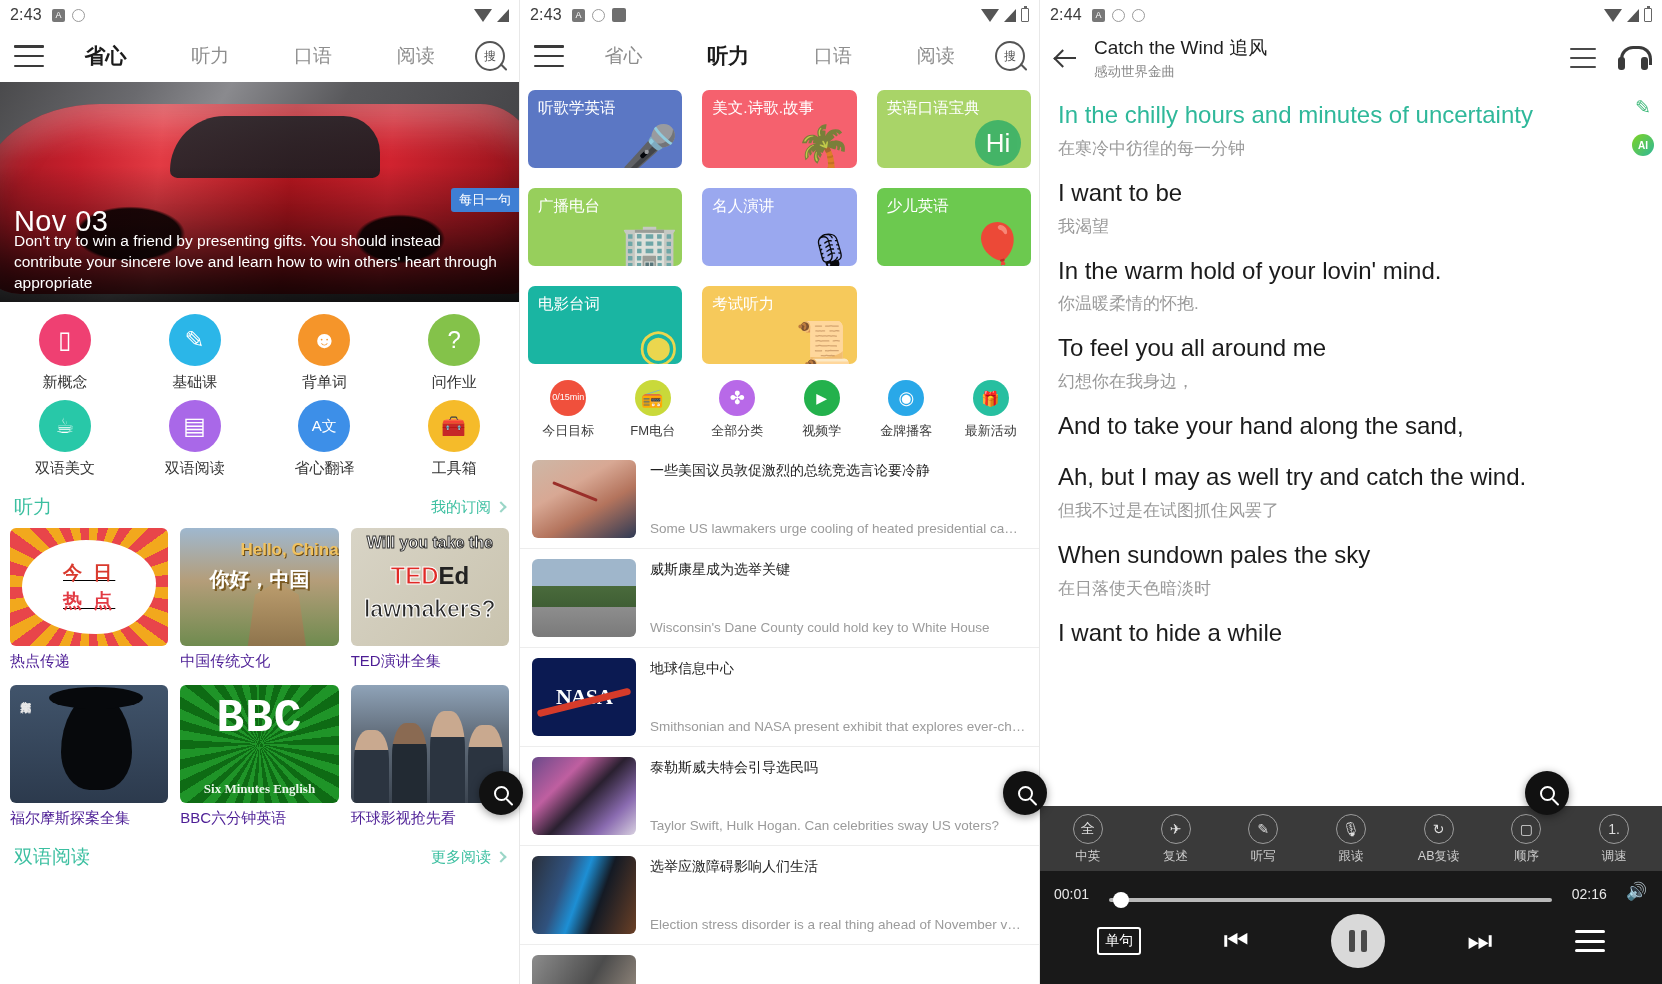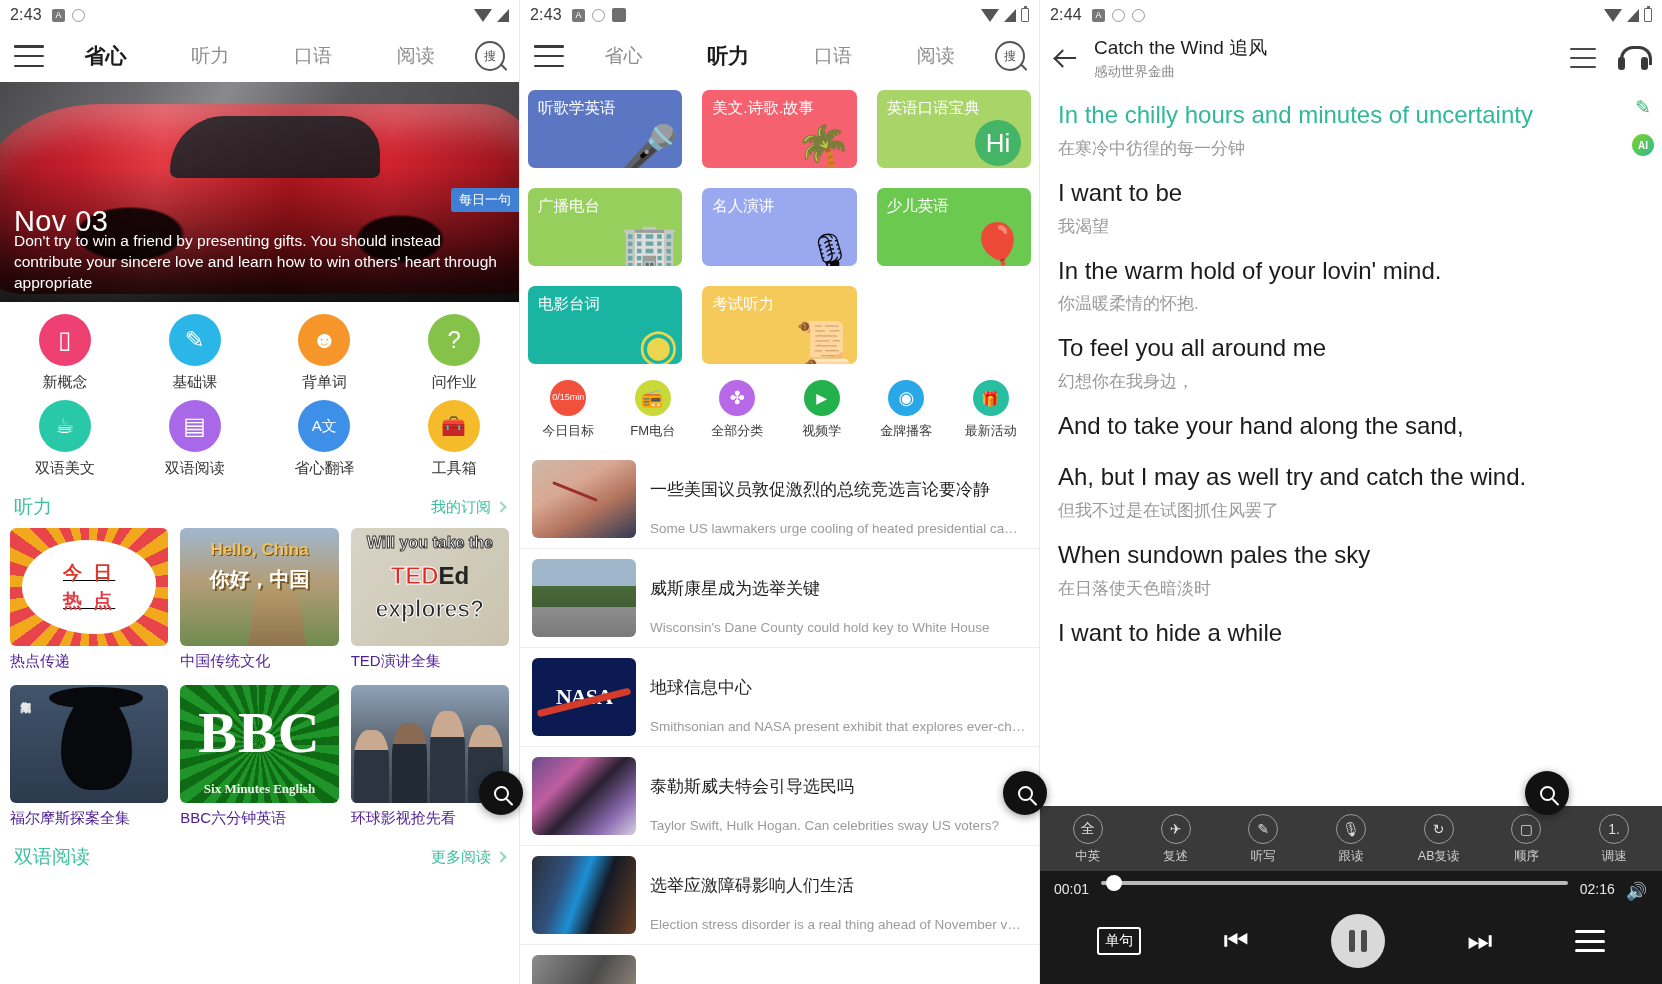--- a/index.html
+++ b/index.html
@@ -91,34 +91,34 @@
 
   .ci-hot { background:
       repeating-conic-gradient(from 0deg at 50% 50%, #f2a81d 0deg 9deg, #e8454a 9deg 18deg);
       position:relative; }
   .ci-hot:before{content:"";position:absolute;inset:12px;background:#fff;border-radius:48% 52% 45% 55%/ 50% 46% 54% 50%;}
   .ci-hot span{position:absolute;inset:0;display:flex;flex-direction:column;align-items:center;justify-content:center;gap:2px;text-decoration:underline;}
   .ci-hot b{position:relative;color:#e23b44;font-size:19px;letter-spacing:3px;}
   .ci-hot b.top{color:#d93a2e;}
   .ci-china { background:linear-gradient(180deg,#9fb8cf 0%,#b49d79 45%,#6f8b4f 100%); position:relative; overflow:hidden;}
   .ci-china:before{content:"";position:absolute;left:38%;bottom:0;width:46%;height:62%;background:linear-gradient(180deg,#c2a373,#8e744c);clip-path:polygon(10% 100%,20% 30%,50% 12%,80% 30%,90% 100%);}
-  .ci-china .t1{position:absolute;top:12px;left:0;right:0;text-align:center;color:#f0c260;font-size:17px;font-weight:bold;text-shadow:1px 1px 0 #6b4a12;}
+  .ci-china .t1{position:absolute;top:12px;left:0;right:0;text-align:right;color:#f0c260;font-size:17px;font-weight:bold;text-shadow:1px 1px 0 #6b4a12;}
   .ci-china .t2{position:absolute;top:38px;left:0;right:0;text-align:center;color:#fff;font-size:20px;font-weight:bold;text-shadow:2px 2px 0 #7a5a22;}
   .ci-ted { background:linear-gradient(135deg,#d8d4c6,#c9c3ae); position:relative; overflow:hidden;}
   .ci-ted .l1{position:absolute;top:6px;left:0;right:0;text-align:center;color:#fff;font-size:16px;font-weight:bold;-webkit-text-stroke:1px #333;}
   .ci-ted .l2{position:absolute;top:34px;left:0;right:0;text-align:center;font-size:24px;font-weight:bold;}
   .ci-ted .l2 i{font-style:normal;color:#e02a26;-webkit-text-stroke:1px #fff;}
   .ci-ted .l2 u{text-decoration:none;color:#222;}
   .ci-ted .l3{position:absolute;top:68px;left:0;right:0;text-align:center;color:#2b2b2b;font-size:23px;font-weight:bold;-webkit-text-stroke:1px #fff;}
   .ci-holmes{ background:linear-gradient(180deg,#41546b,#2c3a4d); position:relative; overflow:hidden;}
   .ci-holmes .sil{position:absolute;left:32%;top:10px;width:45%;height:95px;background:#07090c;border-radius:48% 48% 40% 40%/60% 60% 40% 40%;}
   .ci-holmes .sil:before{content:"";position:absolute;top:-8px;left:-16%;width:132%;height:22px;background:#07090c;border-radius:50%;}
   .ci-holmes .vt{position:absolute;left:8px;top:8px;color:#e8e8e8;font-size:11px;line-height:1.25;writing-mode:vertical-rl;}
   .ci-bbc { background:repeating-conic-gradient(from 0deg at 50% 50%, #0e6b14 0deg 7deg, #1f9428 7deg 14deg); position:relative;}
-  .ci-bbc .bb{position:absolute;top:14px;left:0;right:0;text-align:center;color:#fff;font-size:58px;font-weight:bold;letter-spacing:1px;font-family:Liberation Serif, serif;}
+  .ci-bbc .bb{position:absolute;top:8px;left:0;right:0;text-align:center;color:#fff;font-size:46px;font-weight:bold;letter-spacing:1px;font-family:Liberation Mono, monospace;}
   .ci-bbc .sm{position:absolute;bottom:6px;left:0;right:0;text-align:center;color:#eaf7ea;font-size:13px;font-weight:bold;font-family:"Liberation Serif",serif;}
   .ci-movie{ background:linear-gradient(180deg,#8fa3b8 0%,#64707e 40%,#3b4450 100%); position:relative; overflow:hidden;}
   .ci-movie .p{position:absolute;bottom:0;width:22%;height:72%;background:linear-gradient(180deg,#c9a98f 0 28%,#2b3440 28%);border-radius:40% 40% 0 0;}
   .ci-movie .p:nth-child(1){left:2%;height:62%;}
   .ci-movie .p:nth-child(2){left:26%;height:68%;background:linear-gradient(180deg,#8a6a52 0 26%,#222a33 26%);}
   .ci-movie .p:nth-child(3){left:50%;height:78%;}
   .ci-movie .p:nth-child(4){left:74%;height:66%;}
 
   
   .tiles { display:grid; grid-template-columns: repeat(3,1fr); gap:20px; padding: 8px 8px 4px;}
@@ -129,21 +129,21 @@
   .irow { display:grid; grid-template-columns:repeat(6,1fr); padding:12px 6px 10px;}
   .iitem{display:flex;flex-direction:column;align-items:center;gap:6px;}
   .icirc{width:36px;height:36px;border-radius:50%;display:flex;flex-direction:row;align-items:center;justify-content:center;color:#fff;font-size:18px;line-height:1;}
   .icirc small{font-size:9px;line-height:1.05;}
   .ilabel{font-size:13px;color:#3b3b3b;}
 
   .newslist { }
   .newsitem { display:flex; gap:14px; padding:10px 12px; border-bottom:1px solid #ededed; align-items:stretch;}
   .nthumb { width:104px; height:78px; border-radius:6px; flex:0 0 104px; overflow:hidden; position:relative;}
   .ntext { flex:1; display:flex; flex-direction:column; justify-content:space-between; min-width:0; padding:2px 0;}
-  .ntitle { font-size:17px; color:#1f1f1f; white-space:nowrap; overflow:hidden; text-overflow:ellipsis;margin-top:16px;}
+  .ntitle { font-size:14px; color:#1f1f1f; white-space:nowrap; overflow:hidden; text-overflow:ellipsis;}
   .nsub { font-size:13.5px; color:#9b9b9b; white-space:nowrap; overflow:hidden; text-overflow:ellipsis;}
 
   .th-trump{background:linear-gradient(150deg,#cdb7a6 0%,#d8a894 35%,#b4745d 62%,#2e3a55 100%);}
   .th-trump:after{content:"";position:absolute;left:18%;top:38%;width:46%;height:3px;background:#9a2f2a;transform:rotate(22deg);border-radius:2px;}
   .th-wis{background:linear-gradient(180deg,#9fb6cb 0%,#9fb6cb 34%,#4a6b3c 34%,#3f5e34 62%,#8d8d8d 62%,#7a7a7a 100%);}
   .th-nasa{background:#0b1a52;position:relative;}
   .th-nasa:after{content:"NASA";position:absolute;inset:0;display:flex;align-items:center;justify-content:center;color:#fff;font-size:22px;font-weight:bold;font-family:"Liberation Serif",serif;letter-spacing:-1px;}
   .th-nasa:before{content:"";position:absolute;left:4%;top:52%;width:92%;height:7px;background:#d63b2a;transform:rotate(-14deg);border-radius:4px;z-index:2;}
   .th-tay{background:linear-gradient(135deg,#6b4a8a 0%,#bf5fa0 30%,#2a2030 52%,#8a6bb0 78%,#d8d0e0 100%);}
   .th-elec{background:linear-gradient(110deg,#2a2f3a 0%,#30527e 30%,#1d8fd4 46%,#141a24 64%,#6b4026 100%);}
@@ -171,21 +171,21 @@
   .lzh{font-size:17px;color:#9a9a9a;margin-top:4px;}
   .sidetools{position:absolute;right:8px;top:10px;display:flex;flex-direction:column;gap:16px;align-items:center;}
   .pencil{width:22px;height:22px;color:#3cb878;font-size:19px;display:flex;align-items:center;justify-content:center;}
   .aibadge{width:22px;height:22px;border-radius:50%;background:linear-gradient(135deg,#7ed321,#2fb89a);color:#fff;font-size:10px;font-weight:bold;display:flex;align-items:center;justify-content:center;}
 
   .player{position:absolute;left:0;bottom:0;width:100%;background:#191919;color:#fff;}
   .ptools{display:grid;grid-template-columns:repeat(7,1fr);background:#3a3a3a;padding:8px 4px 6px;}
   .ptool{display:flex;flex-direction:column;align-items:center;gap:4px;}
   .ptcirc{width:30px;height:30px;border:1.3px solid #9b9b9b;border-radius:50%;display:flex;align-items:center;justify-content:center;color:#ddd;font-size:14px;}
   .ptlabel{font-size:12.5px;color:#cfcfcf;}
-  .pprog{display:flex;align-items:flex-start;gap:12px;padding:10px 14px 6px;}
+  .pprog{display:flex;align-items:flex-end;gap:20px;padding:10px 14px 6px;}
   .ptime{font-size:14px;color:#e8e8e8;}
   .pbar{flex:1;height:4px;background:#b9b9b9;border-radius:3px;position:relative;}
   .pknob{position:absolute;left:1%;top:-6px;width:16px;height:16px;border-radius:50%;background:#fff;}
   .pvol{font-size:17px;color:#fff;}
   .pctrl{display:flex;align-items:center;justify-content:space-around;padding:6px 16px 16px;}
   .loopbox{border:2px solid #fff;border-radius:3px;padding:3px 6px;font-size:14px;color:#fff;position:relative;}
   .pbtn{font-size:28px;color:#fff;}
   .playpause{width:54px;height:54px;border-radius:50%;background:#d9d9d9;display:flex;align-items:center;justify-content:center;}
   .playpause i{display:block;width:6px;height:22px;background:#4a4a4a;border-radius:2px;box-shadow:12px 0 0 #4a4a4a;margin-right:12px;}
   .menu3{width:30px;height:22px;display:flex;flex-direction:column;justify-content:space-between;}
@@ -297,21 +297,21 @@
         <div class="cardimg ci-china">
           <div class="t1">Hello, China</div>
           <div class="t2">你好，中国</div>
         </div>
         <div class="cardlabel">中国传统文化</div>
       </div>
       <div class="card">
         <div class="cardimg ci-ted">
           <div class="l1">Will you take the</div>
           <div class="l2"><i>TED</i><u>Ed</u></div>
-          <div class="l3">explores?</div>
+          <div class="l3">lawmakers?</div>
         </div>
         <div class="cardlabel">TED演讲全集</div>
       </div>
     </div>
 
     <div class="cardrow" style="padding-top:8px">
       <div class="card">
         <div class="cardimg ci-holmes">
           <div class="sil"></div>
           <div class="vt">福尔摩斯全集</div>

